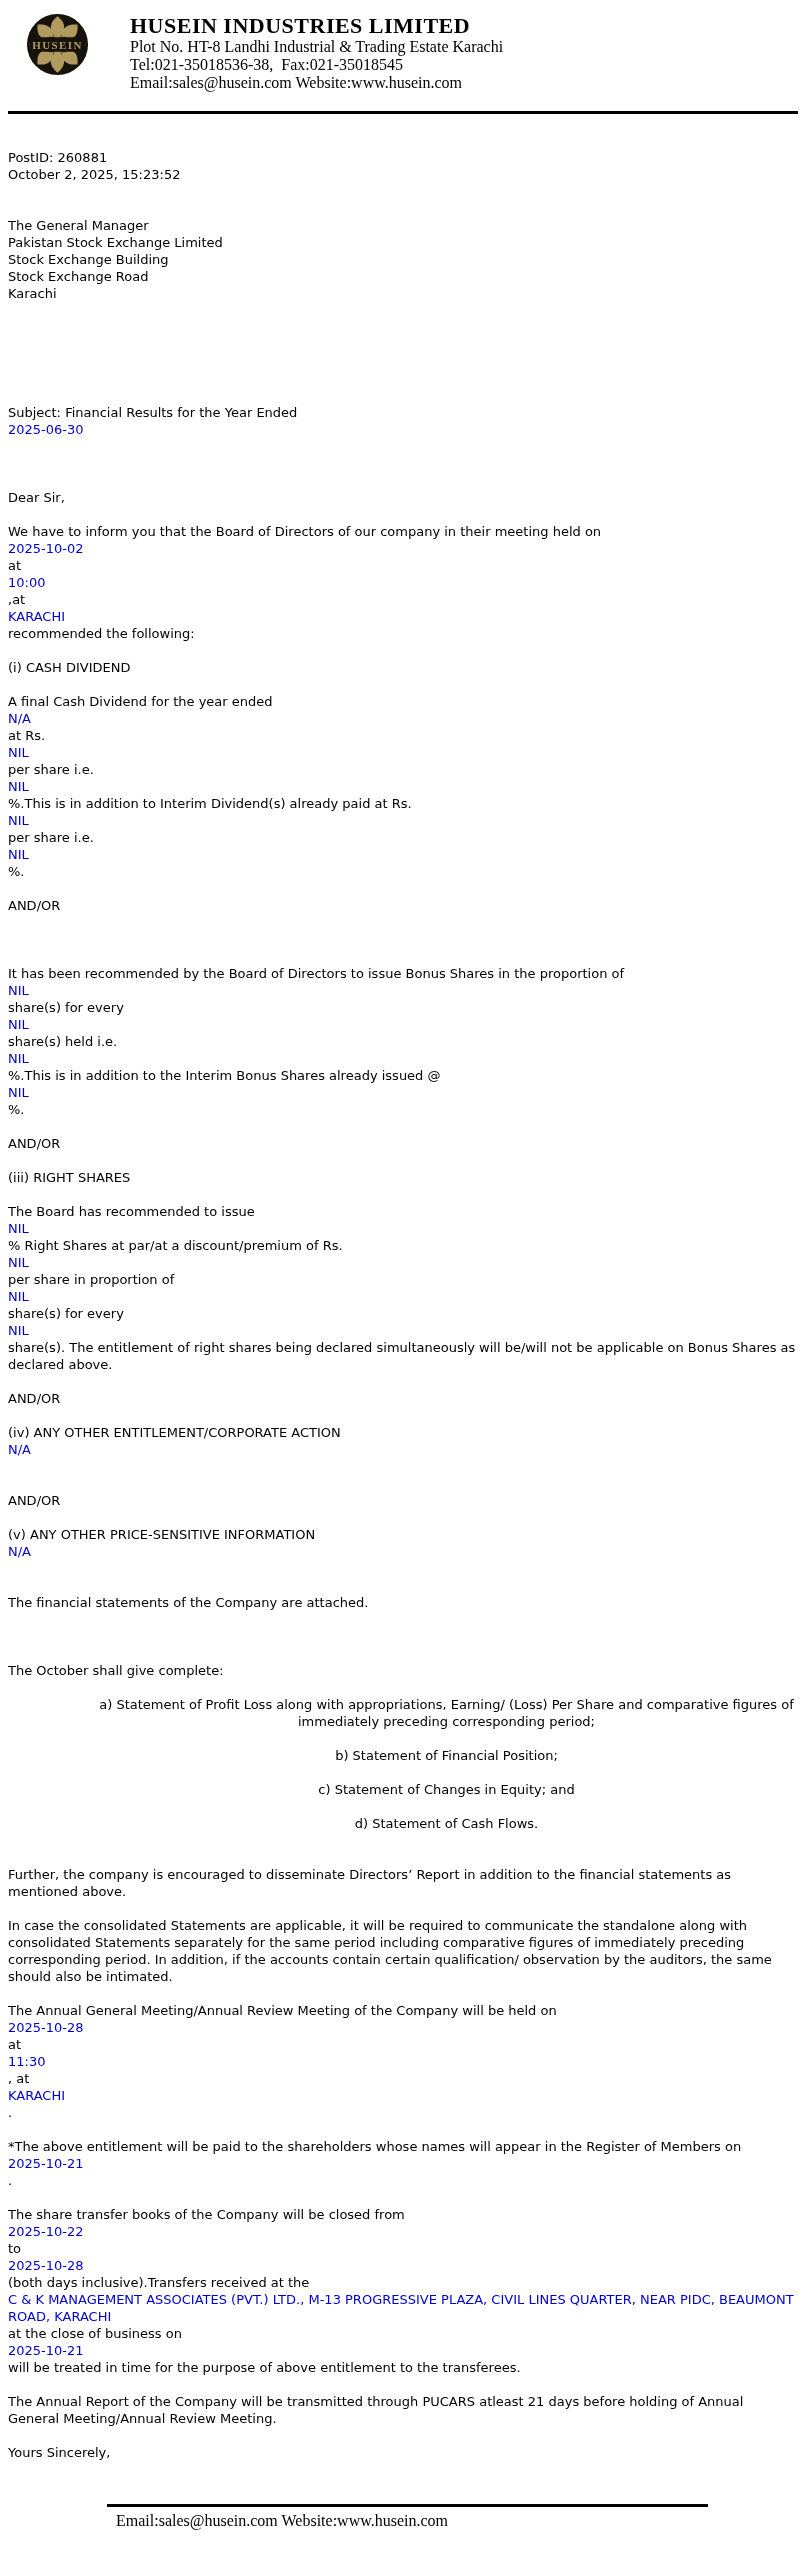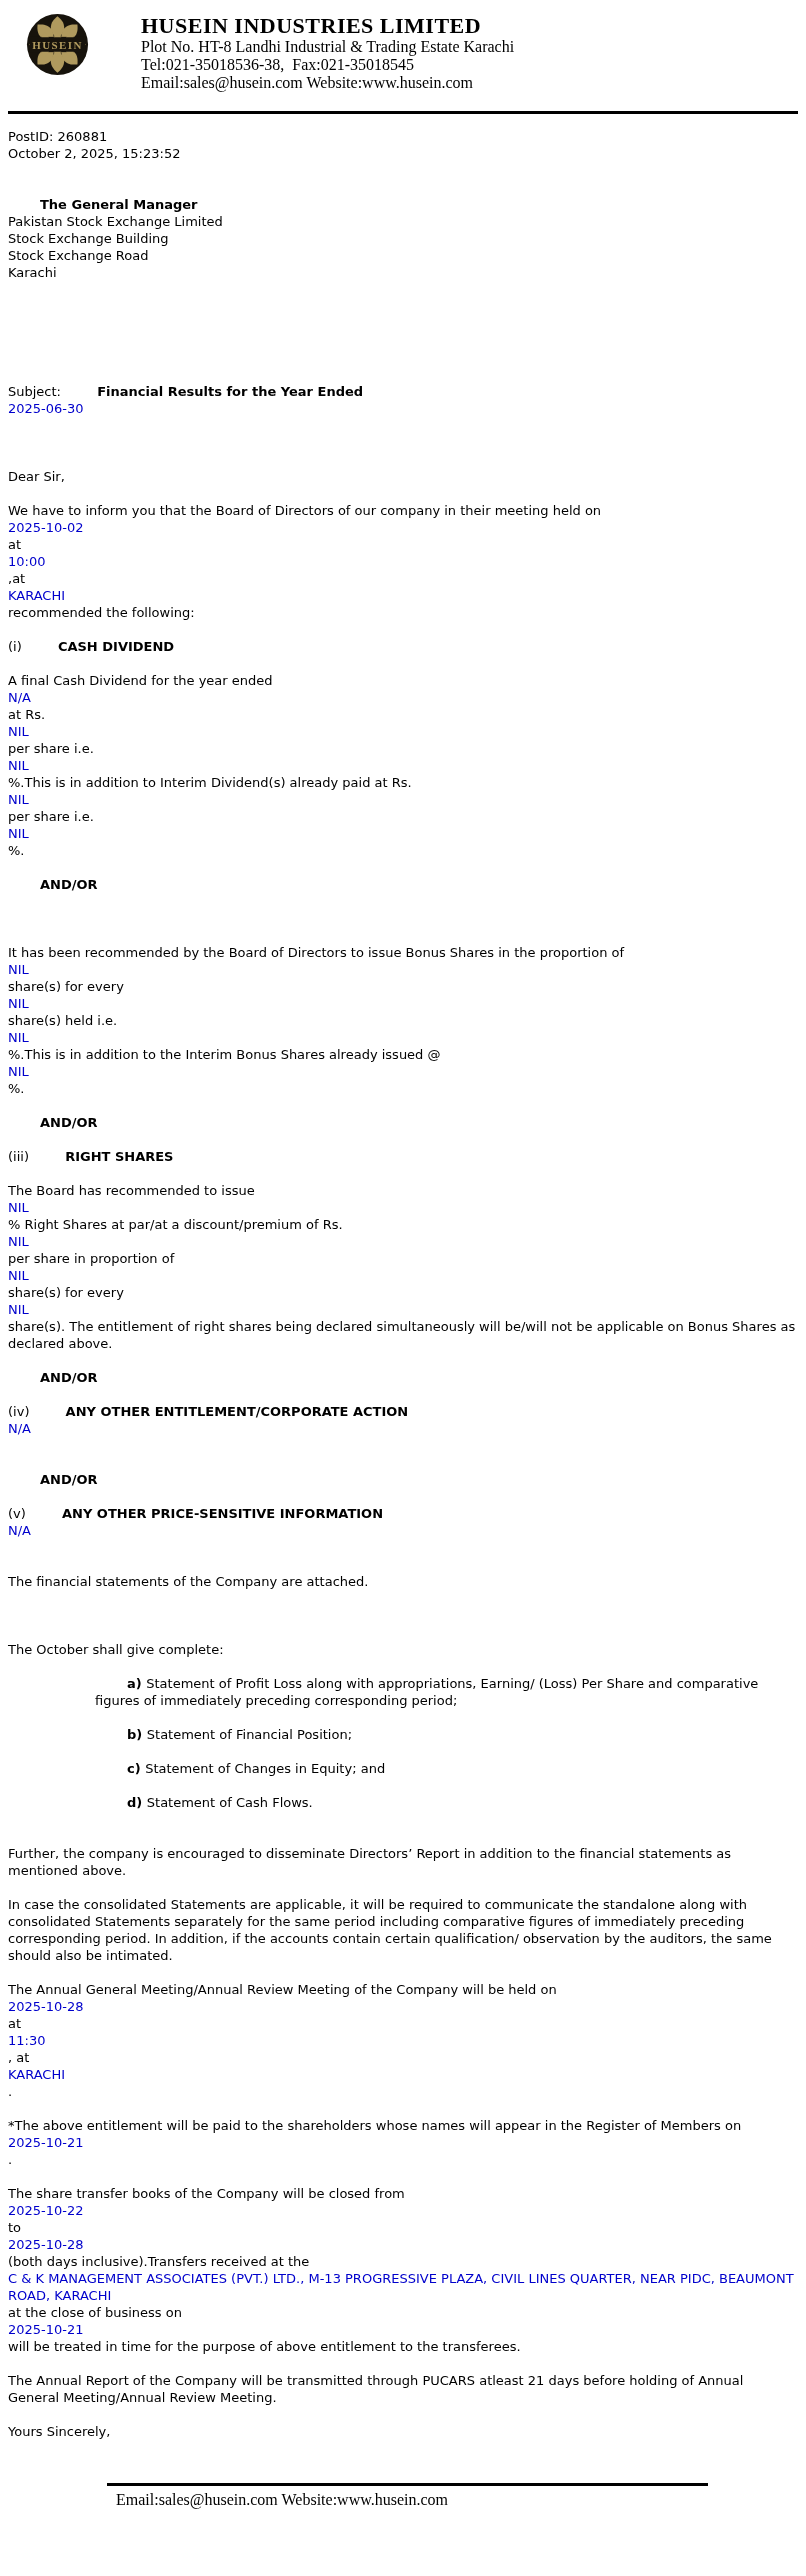--- a/index.html
+++ b/index.html
@@ -6,43 +6,43 @@
   .page{
     position:relative;
     width:806px;height:2576px;
     background:#fff;
     overflow:hidden;
     color:#000;
   }
   
   .hdr{display:flex;align-items:flex-start;padding:13px 0 0 26px;}
   .logo{width:63px;height:63px;flex:none;}
-  .hdr-text{margin-left:52px;margin-top:1px;}
+  .hdr-text{margin-left:41px;margin-top:1px;}
   .company{
     font:bold 22px "Liberation Serif", serif;
     letter-spacing:0.5px;
     line-height:24px;
     white-space:nowrap;
   }
   .addr{
     font:16px "Liberation Serif", serif;
     line-height:18px;
     white-space:nowrap;
   }
   .top-rule{height:3px;background:#000;margin:19px 8px 0 8px;}
   
   .content{
     margin:0 8px;
-    padding-top:14px;
+    padding-top:35px;
     font:13px/17px "DejaVu Sans", sans-serif;
   }
   .ln{min-height:17px;}
-  .ln .b{font-weight:bold;margin-left:32px;}
+  .ln .b{font-weight:normal;}
   .ln .lk{color:var(--link,#0000cc);text-align:center;}
-  .indent{padding-left:87px;}
+  .indent{padding-left:87px;text-align:center;}
   
   .footer{
     margin:43px 0 0 107px;
     width:592px;
     border-top:3px solid #000;
     padding:4px 0 0 9px;
     font:16px "Liberation Serif", serif;
     line-height:19px;
   }
 </style>

